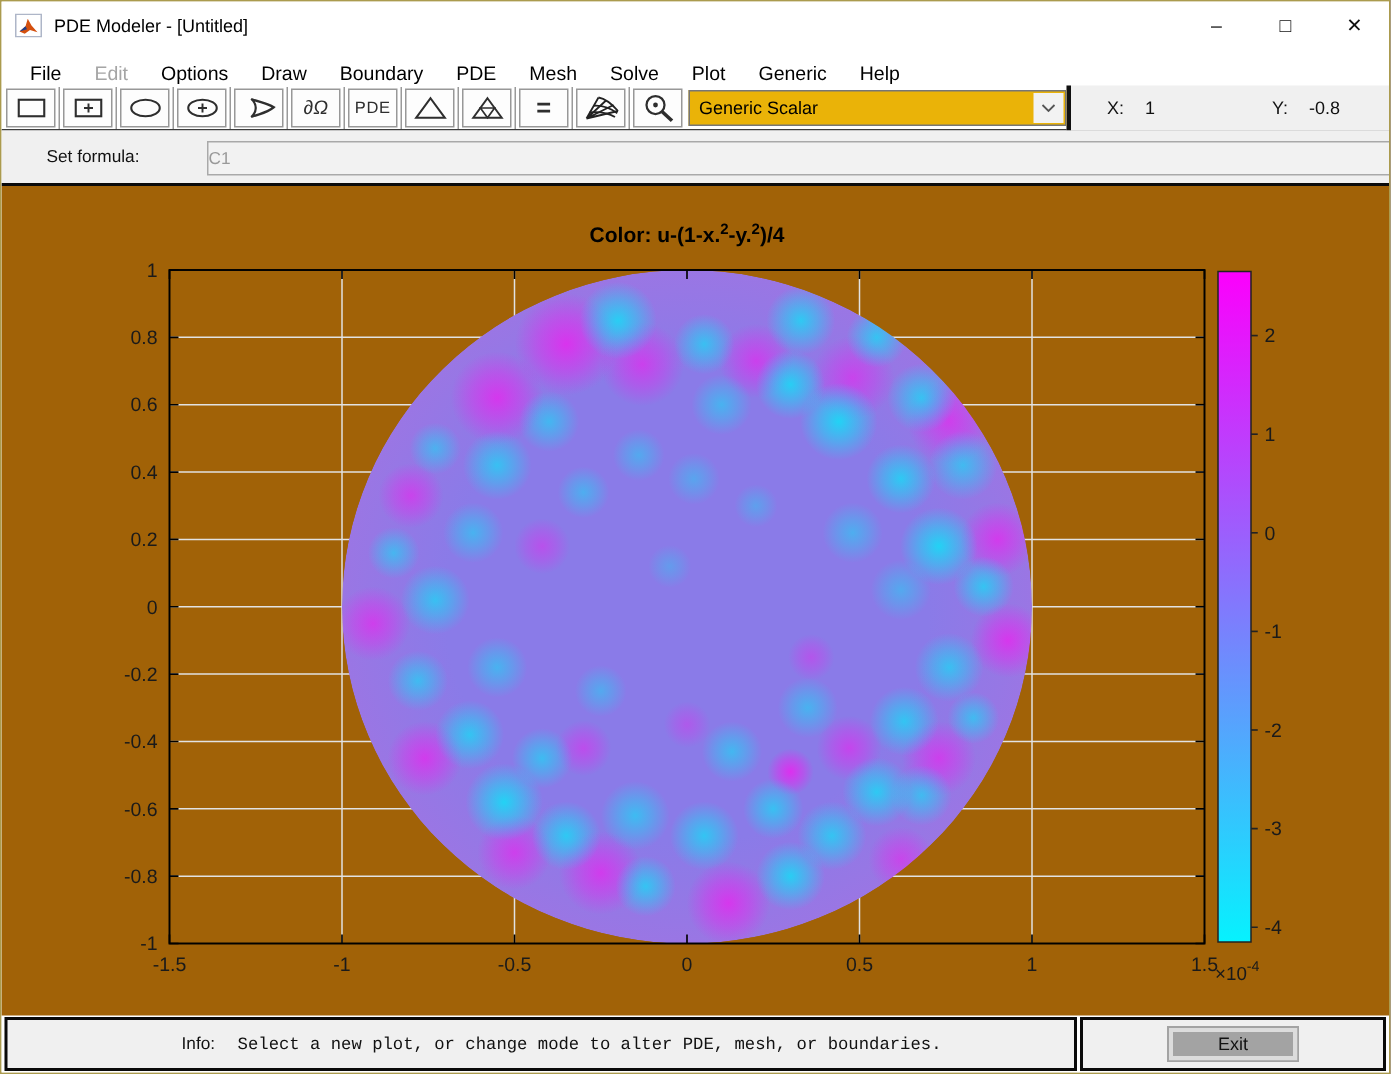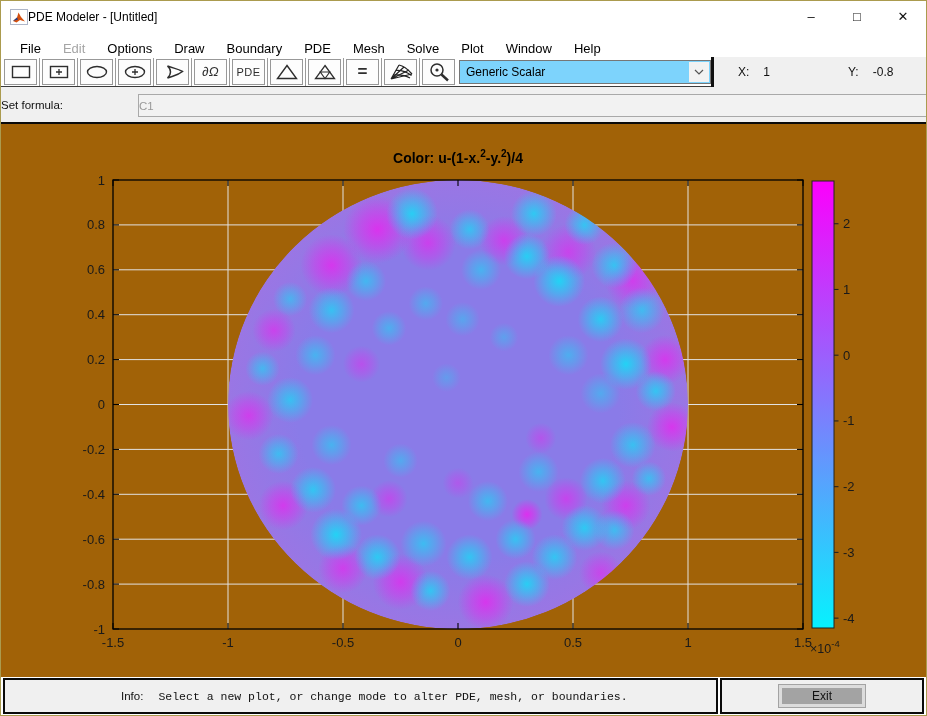--- a/index.html
+++ b/index.html
@@ -5,54 +5,54 @@
   * { box-sizing: border-box; margin: 0; padding: 0; }
   html,body { background:#888; }
   body { font-family:"Liberation Sans", sans-serif; }
   .window {
     position:relative; width:927px; height:716px;
     border:1px solid #ab9b4e; background:#fff; overflow:hidden;
   }
   
   .titlebar { height:31px; background:#fff; display:flex; align-items:center; }
   .app-icon { width:18px; height:16px; margin-left:9px; }
-  .title-text { font-size:12px; color:#000; margin-left:0; }
+  .title-text { font-size:12px; color:#000; margin-left:8px; }
   .win-controls { margin-left:auto; display:flex; height:100%; }
   .win-btn { width:46px; height:100%; display:flex; align-items:center; justify-content:center;
              font-size:13px; color:#111; background:transparent; border:none; }
   
   .menubar { height:25px; display:flex; align-items:center; background:#fff; padding-left:8px; }
   .menu-item { font-size:13px; color:#000; padding:3px 11px;margin-top:8px; }
   .menu-item.disabled { color:#a5a5a5; }
   
   .toolbar { height:30px; background:#fff; border-bottom:1px solid #3c3c3c;
              display:flex; align-items:center; padding-left:3px; }
   .tbtn { width:33px; height:26px; background:#fdfdfd; border:1px solid #989898;
           display:flex; align-items:center; justify-content:center; padding:0;
           font-family:"Liberation Sans",sans-serif; }
   .tbtn svg { display:block; }
   .tsep { width:1px; height:28px; background:#9a9a9a; margin:0 2px; }
   .glyph-eq { font-size:17px; font-weight:bold; color:#2e2e2e; }
   .glyph-pde { font-size:11px; color:#2e2e2e; letter-spacing:0.5px; }
   .glyph-domega { font-size:13px; color:#2e2e2e; font-style:italic; }
   .plot-dropdown { width:252px; height:24px; margin-left:4px; border:1px solid #767676;
-                   background:#7dd3fc; display:flex; align-items:center; position:relative; }
+                   background:#eab308; display:flex; align-items:center; position:relative; }
   .plot-dropdown .dd-text { font-size:12px; color:#000; margin-left:6px; }
   .dd-chevron { position:absolute; right:1px; top:1px; bottom:1px; width:20px;
                 background:#f2f2f2; display:flex; align-items:center; justify-content:center; }
   .xy-panel { flex:1; height:30px; border-left:3px solid #101010; background:#f0f0f0;
               display:flex; align-items:center; font-size:12px; color:#111; }
   .xy-label-x { margin-left:24px; }
   .xy-value-x { margin-left:14px; }
   .xy-label-y { margin-left:78px; }
   .xy-value-y { margin-left:14px; }
   
   .formulabar { height:37px; background:#f0f0f0; border-bottom:2px solid #0a0a0a;
                 position:relative; display:flex; align-items:center; }
-  .formula-label { font-size:11.5px; color:#111; }
+  .formula-label { font-size:11.5px; color:#111; margin-left:30px; }
   .formula-input { position:absolute; left:137px; top:7px; width:890px; height:23px;
                    background:#f2f2f2; border:1px solid #a9a9a9; font-size:11.5px;
                    color:#999; font-family:"Liberation Sans",sans-serif; }
   
   .canvas { position:relative; width:925px; height:553px; background:#a16207; }
   .plot-title { position:absolute; left:112px; top:24px; width:690px; text-align:center;
                 font-size:14px; font-weight:bold; color:#000; }
   .plot-title sup { font-size:10px; }
   
   .statusbar { height:38px; background:#fff; display:flex; }
@@ -88,21 +88,21 @@
   <div class="menubar" id="menubar">
       <span class="menu-item">File</span>
       <span class="menu-item disabled">Edit</span>
       <span class="menu-item">Options</span>
       <span class="menu-item">Draw</span>
       <span class="menu-item">Boundary</span>
       <span class="menu-item">PDE</span>
       <span class="menu-item">Mesh</span>
       <span class="menu-item">Solve</span>
       <span class="menu-item">Plot</span>
-      <span class="menu-item">Window</span>
+      <span class="menu-item">Generic</span>
       <span class="menu-item">Help</span>
     </div>
 
   <div class="toolbar">
     <button class="tbtn" title="">
       <svg width="30" height="22" viewBox="0 0 30 22">
           <rect x="6.5" y="5.5" width="17" height="11" fill="none" stroke="#2e2e2e" stroke-width="1.4"></rect>
         </svg>
     </button>
       <div class="tsep"></div>

